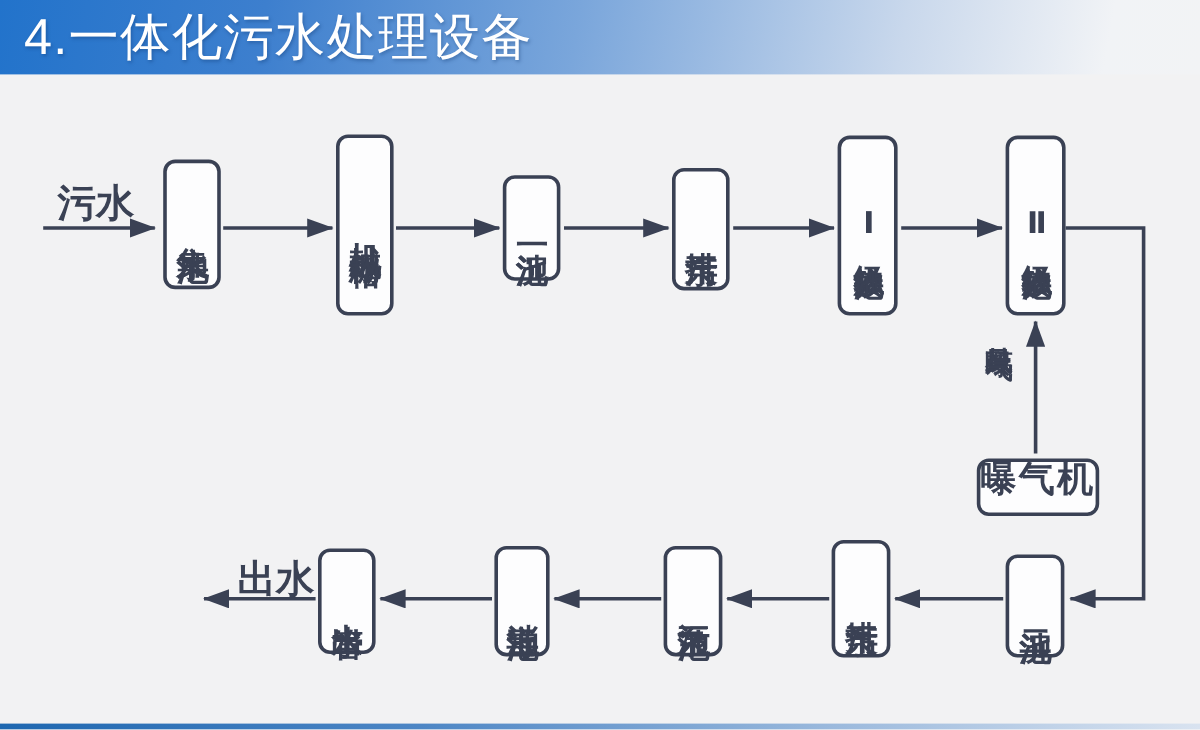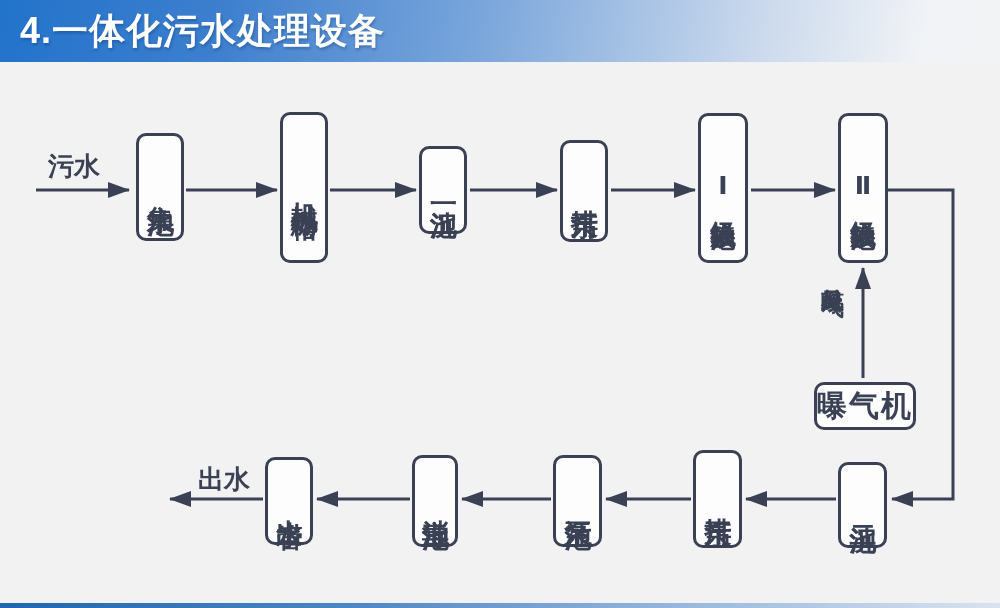--- a/index.html
+++ b/index.html
@@ -13,21 +13,21 @@
     background:#f2f2f3;
     overflow:hidden;
   }
   
   #header{
     position:absolute;left:0;top:0;width:1000px;height:62px;
     background:linear-gradient(100deg,#2273cb 0%,#3d7fce 22%,#7aa6db 48%,#c9d8ec 75%,#f1f3f6 92%,#f2f3f5 100%);
   }
   #header .title{
     position:absolute;left:20px;top:2px;
-    font-size:36px;font-weight:bold;color:#ffffff;
+    font-size:42px;font-weight:normal;color:#ffffff;
     letter-spacing:1px;line-height:58px;white-space:nowrap;
     text-shadow:1px 2px 3px rgba(10,45,100,0.35);
   }
   
   #bottom-bar{
     position:absolute;left:0;bottom:0;width:1000px;height:5px;
     background:linear-gradient(to right,#1e67b0 0%,#4d86c5 35%,#9cbadd 70%,#d9e3f0 100%);
   }
   
   .vbox{
@@ -47,29 +47,29 @@
     letter-spacing:2px;
     line-height:1;
     color:#3a4154;
   }
   .hbox{
     position:absolute;
     background:#fdfdfe;
     border:3px solid #3a4154;
     border-radius:10px;
     box-sizing:border-box;
-    display:flex;align-items:center;justify-content:center;
+    display:flex;justify-content:center;
     color:#3a4154;
   }
   .hbox .htext{
     font-weight:bold;font-size:30px;letter-spacing:2px;color:#3a4154;line-height:1;
   }
   .flow-label{
     position:absolute;
-    font-weight:bold;font-size:26px;color:#3a4154;line-height:1;white-space:nowrap;
+    font-weight:bold;font-size:32px;color:#3a4154;line-height:1;white-space:nowrap;
   }
   .flow-label.vertical{
     writing-mode:vertical-rl;
     text-orientation:upright;
     font-size:23px;letter-spacing:2px;
   }
   #arrow-layer{position:absolute;left:0;top:0;pointer-events:none;}
 </style>
 </head>
 <body>

